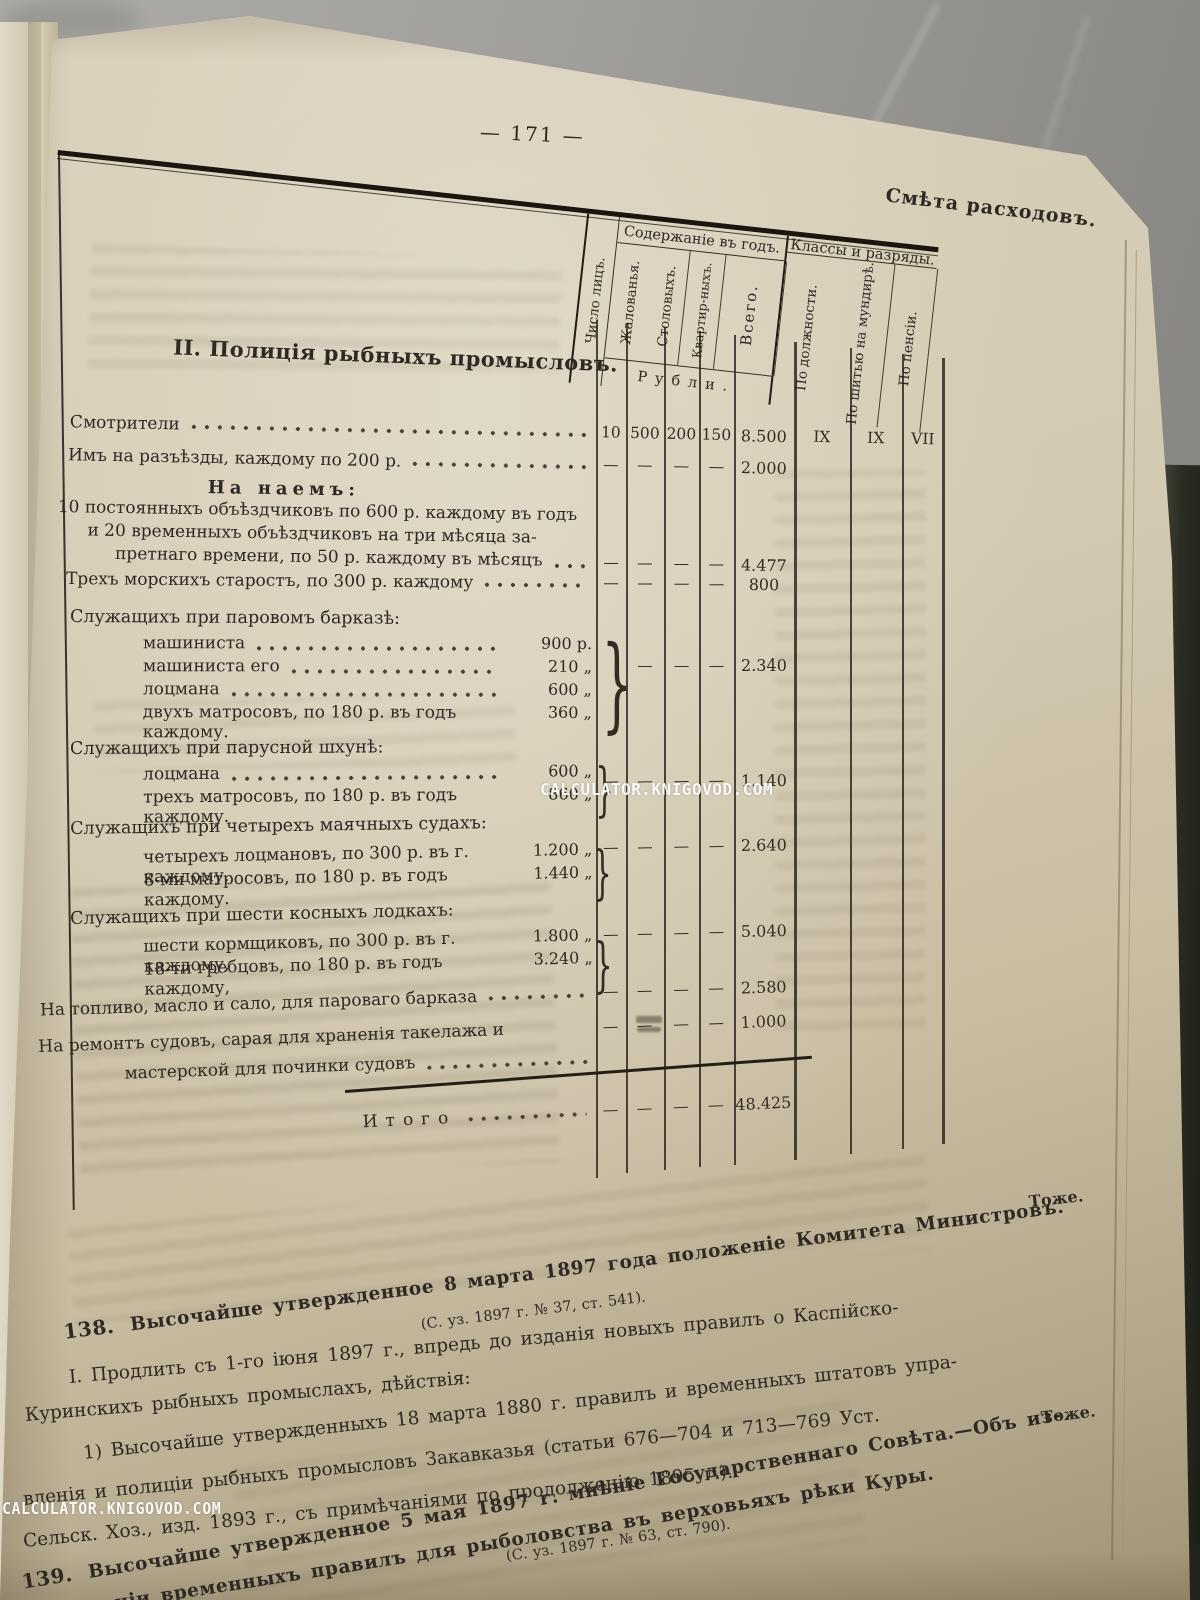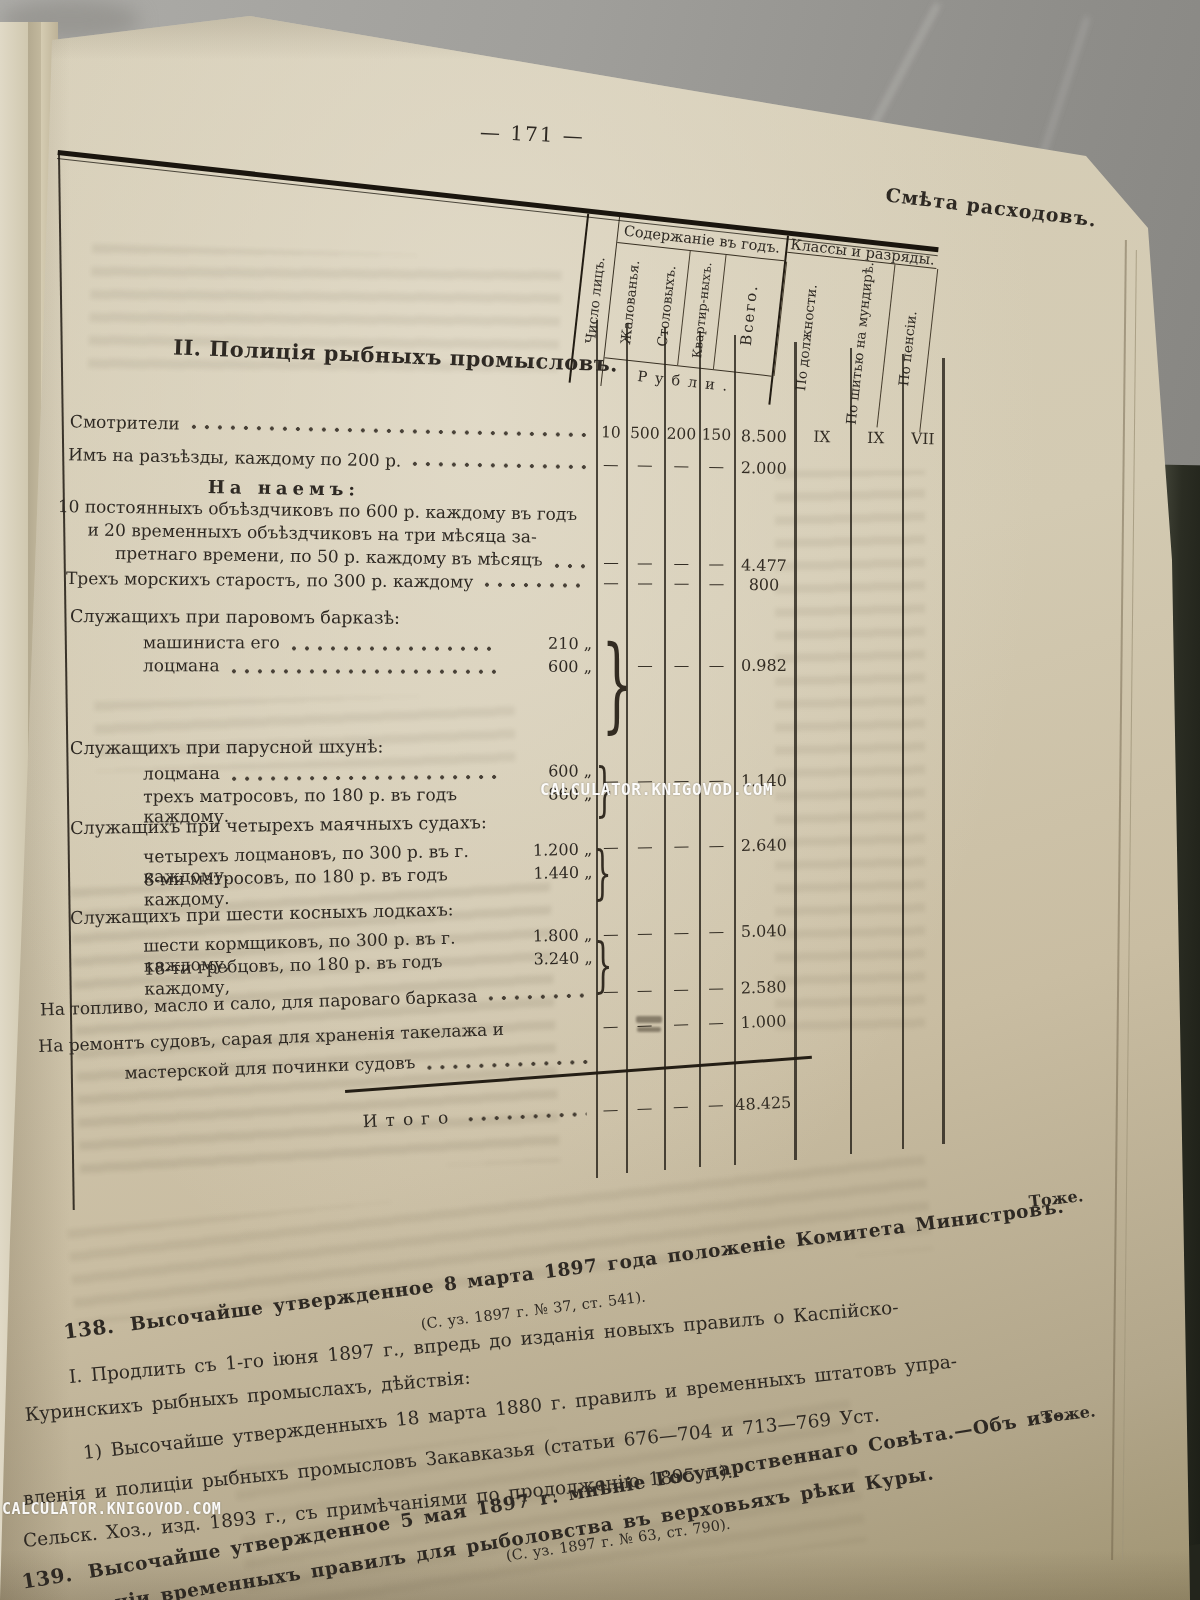--- a/index.html
+++ b/index.html
@@ -240,38 +240,48 @@
         <div class="c c0">—</div>
         <div class="c c1">—</div>
         <div class="c c2">—</div>
         <div class="c c3">—</div>
         <div class="c c4">800</div>
       </div>
 
       <div class="ghead" style="left:12px;top:466px;transform:rotate(.3deg);">Служащихъ при паровомъ барказѣ:</div>
       <div class="mblock" style="top:492px;transform:rotate(.1deg);">
         <div class="ml" style="padding-left:85px">
+            <span>машиниста</span>
+            <span class="ldr"></span>
+            <span class="amt">900 р.</span>
+          </div>
+        <div class="ml" style="padding-left:85px">
             <span>машиниста его</span>
             <span class="ldr"></span>
             <span class="amt">210 „</span>
           </div>
         <div class="ml" style="padding-left:85px">
             <span>лоцмана</span>
             <span class="ldr"></span>
             <span class="amt">600 „</span>
+          </div>
+        <div class="ml" style="padding-left:85px">
+            <span>двухъ матросовъ, по 180 р. въ годъ каждому.</span>
+            <span style="flex:1"></span>
+            <span class="amt">360 „</span>
           </div>
       </div>
       <div class="brace" style="left:528px;top:486px;font-size:98px;transform:scale(.5,1.05);">}</div>
       <div class="trow" style="top:514px;">
         <div class="lbl"></div>
         <div class="c c0"></div>
         <div class="c c1">—</div>
         <div class="c c2">—</div>
         <div class="c c3">—</div>
-        <div class="c c4">0.982</div>
+        <div class="c c4">2.340</div>
       </div>
 
       <div class="ghead" style="left:12px;top:598px;transform:rotate(-.3deg);">Служащихъ при парусной шхунѣ:</div>
       <div class="mblock" style="top:624px;transform:rotate(-.4deg);">
         <div class="ml" style="padding-left:85px">
             <span>лоцмана</span>
             <span class="ldr"></span>
             <span class="amt">600 „</span>
           </div>
         <div class="ml" style="padding-left:85px">

